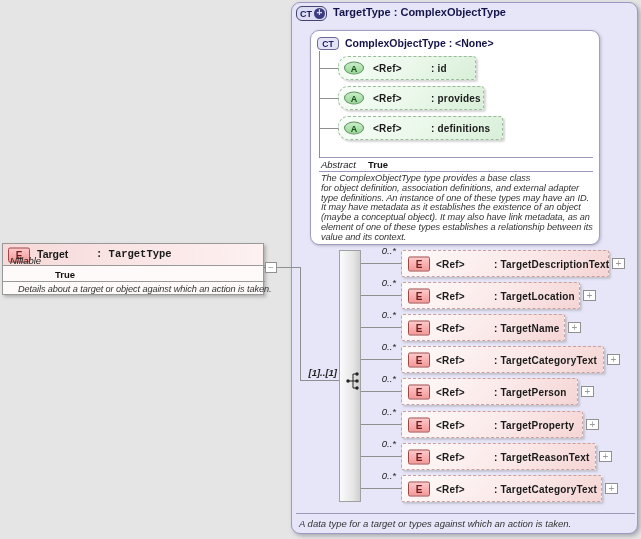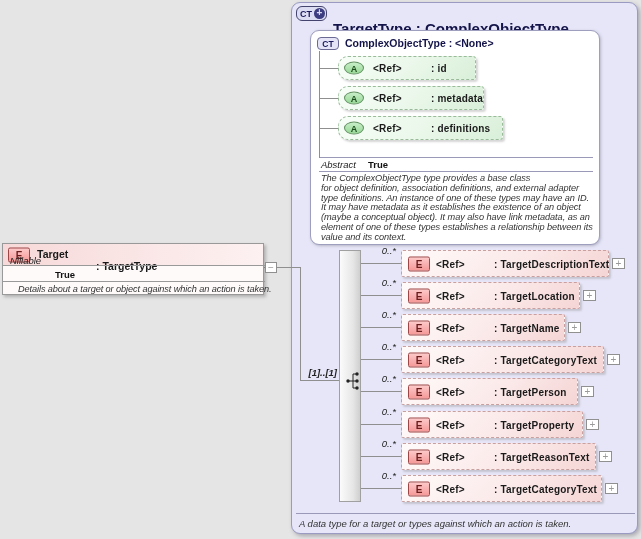--- a/index.html
+++ b/index.html
@@ -21,21 +21,21 @@
     background:#DCDCF2; border:1px solid #44446E; border-radius:6px;
   }
   .ct-badge-outer .ct-txt {
     position:absolute; left:3px; top:2px; font-size:9px; font-weight:bold; color:#1B1B5C;
   }
   .ct-badge-outer .plus-circle {
     position:absolute; right:1px; top:1px; width:11px; height:11px; border-radius:50%;
     background:#3C3C80; color:#DADAF5; font-size:10px; line-height:10px; text-align:center; font-weight:bold;
   }
   .outer-title {
-    position:absolute; left:41px; top:17px; font-size:15px; font-weight:bold; color:#14144A; white-space:nowrap;
+    position:absolute; left:41px; top:3px; font-size:11px; font-weight:bold; color:#14144A; white-space:nowrap;
   }
 
   
   .inner-box {
     left:310px; top:30px; width:290px; height:215px;
     background:#FFFFFF; border:1px solid #9E9EBE; border-radius:9px;
     box-shadow:1px 1px 3px rgba(90,90,110,.35); z-index:2;
   }
   .ct-badge-inner {
     position:absolute; left:6px; top:6px; width:22px; height:13px;
@@ -113,21 +113,21 @@
   .target-box {
     left:2px; top:243px; width:262px; height:52px;
     background:#FEFAFA; border:1px solid #999; z-index:2;
     box-shadow:2px 2px 3px rgba(100,100,100,.4);
   }
   .target-header {
     position:absolute; left:0; top:0; width:100%; height:21px;
     background:linear-gradient(90deg,#F7D9D9,#FDF1F1);
   }
   .target-name { position:absolute; left:34px; top:4px; font-size:10.5px; font-weight:bold; color:#1A1A1A; }
-  .target-type { position:absolute; left:93px; top:16px; font-size:10.5px; font-weight:bold; color:#1A1A1A; }
+  .target-type { position:absolute; left:93px; top:4px; font-size:10.5px; font-weight:bold; color:#1A1A1A;font-family:Liberation Mono, monospace; }
   .target-desc {
     position:absolute; left:15px; top:40px; font-style:italic; font-size:9.2px;
     color:#333; letter-spacing:-0.1px; white-space:nowrap;
   }
 </style>
 </head>
 <body>
 
 <div class="canvas">
 
@@ -157,21 +157,21 @@
     <div class="hline" style="position:absolute; left:8px; top:97px; width:19px;"></div>
 
     <div class="attr-row" style="left:27px; top:25px; width:138px;">
       <span class="a-badge">A</span>
       <span class="ref-txt">&lt;Ref&gt;</span>
       <span class="name-txt">: id</span>
     </div>
     <div class="attr-row" style="left:27px; top:55px; width:146px;">
       <span class="a-badge">A</span>
       <span class="ref-txt">&lt;Ref&gt;</span>
-      <span class="name-txt">: metadata</span>
+      <span class="name-txt">: provides</span>
     </div>
     <div class="attr-row" style="left:27px; top:85px; width:165px;">
       <span class="a-badge">A</span>
       <span class="ref-txt">&lt;Ref&gt;</span>
       <span class="name-txt">: definitions</span>
     </div>
 
     <div class="sep-line" style="left:8px; top:126px; width:274px;"></div>
     <span class="facet-label" style="position:absolute; left:10px; top:128px;">Abstract</span>
     <span class="facet-value" style="position:absolute; left:57px; top:128px;">True</span>

